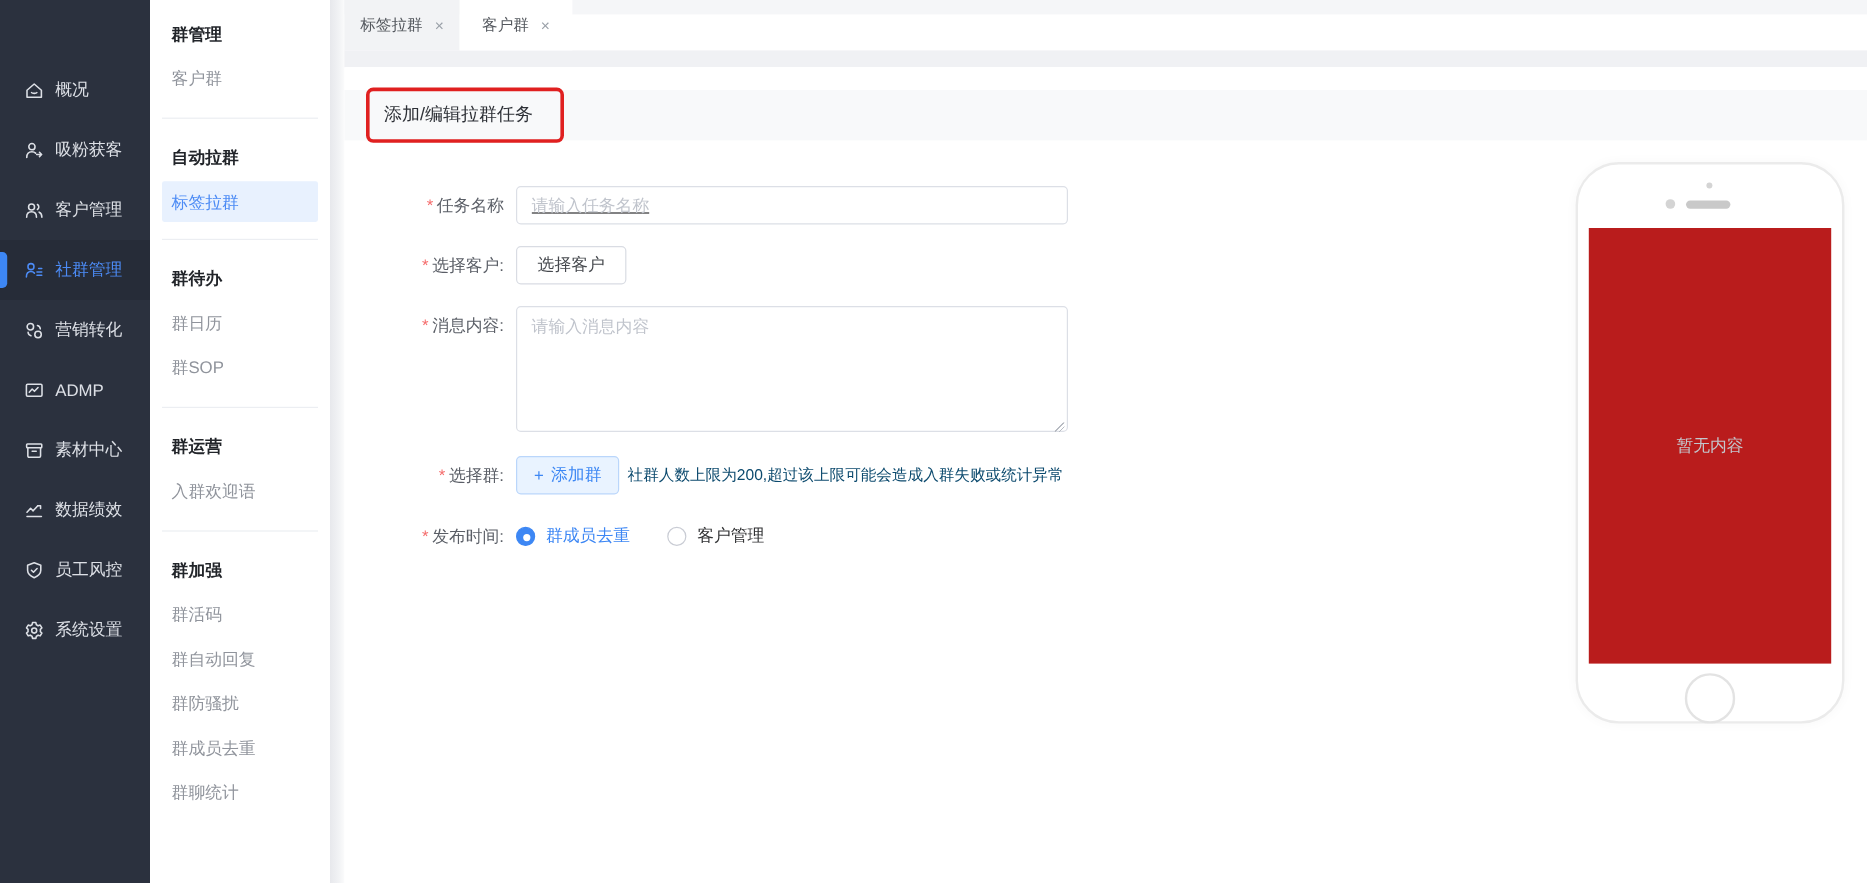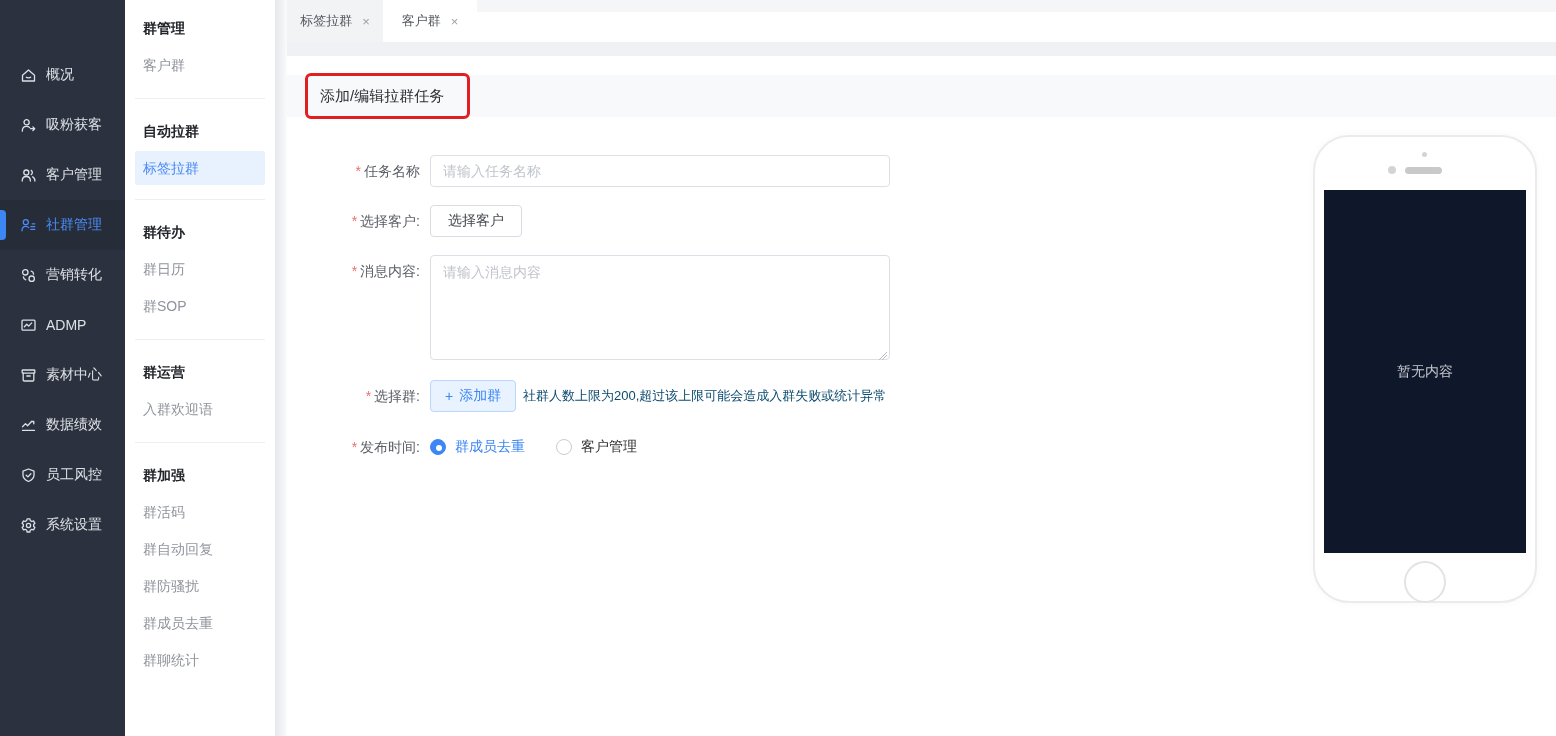--- a/index.html
+++ b/index.html
@@ -97,21 +97,21 @@
   #phone { position:absolute; left:1313px; top:135px; width:224px; height:468px;
     background:#fff; border:2px solid #ebebeb; border-radius:36px;
     box-shadow:0 0 10px rgba(0,0,0,0.03); }
   #phone-dot { position:absolute; left:107px; top:15px; width:5px; height:5px;
     border-radius:50%; background:#d4d4d4; }
   #phone-camera { position:absolute; left:73px; top:29px; width:8px; height:8px;
     border-radius:50%; background:#d4d4d4; }
   #phone-speaker { position:absolute; left:90px; top:30px; width:37px; height:7px;
     border-radius:4px; background:#c9c9c9; }
   #phone-screen { position:absolute; left:9px; top:53px; width:202px; height:363px;
-    background:#0f172a; display:flex; align-items:center; justify-content:center; }
+    background:#b91c1c; display:flex; align-items:center; justify-content:center; }
   #phone-empty { font-size:14px; color:#c3c6cc; }
   #phone-home { position:absolute; left:89px; top:424px; width:42px; height:42px;
     border:2px solid #e3e3e3; border-radius:50%; background:#fff; }
 </style>
 </head>
 <body>
 
 <div id="stage">
 
   <nav id="dark-sidebar">
@@ -254,21 +254,21 @@
 
   <main id="card">
     <div id="title-strip">
       <div id="page-title">添加/编辑拉群任务</div>
     </div>
     <div id="annotation-box"></div>
 
     <div class="frm-label" style="top:99px">
       <span class="req">*</span><span>任务名称</span>
     </div>
-    <input class="txt-input" style="top: 99px;" type="text" placeholder="请输入任务名称">
+    <input class="txt-input" style="top: 99px; text-decoration: underline;" type="text" placeholder="请输入任务名称">
 
     <div class="frm-label" style="top:149px">
       <span class="req">*</span><span>选择客户:</span>
     </div>
     <button class="btn-plain" style="top:149px">选择客户</button>
 
     <div class="frm-label" style="top:199px">
       <span class="req">*</span><span>消息内容:</span>
     </div>
     <textarea class="txt-area" style="top: 199px;" placeholder="请输入消息内容"></textarea>

